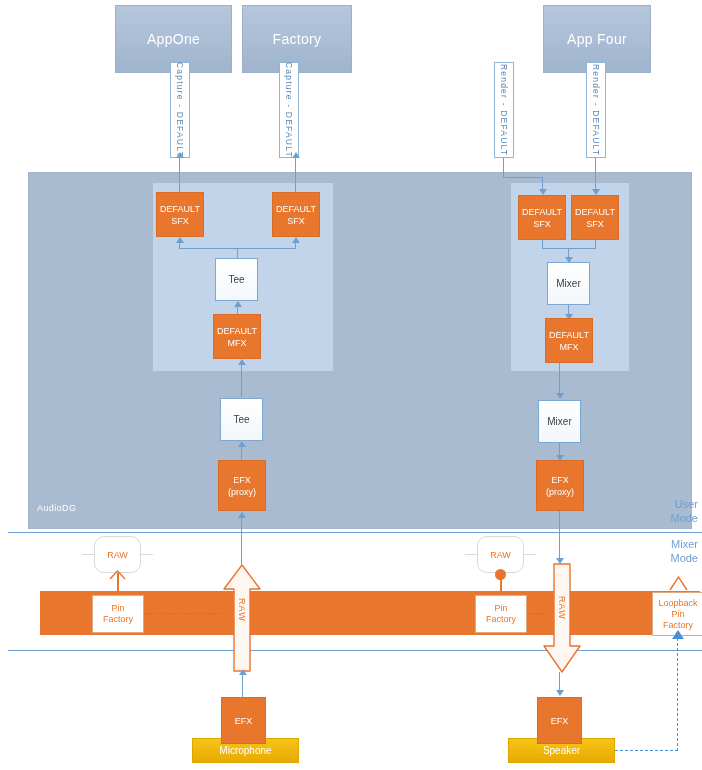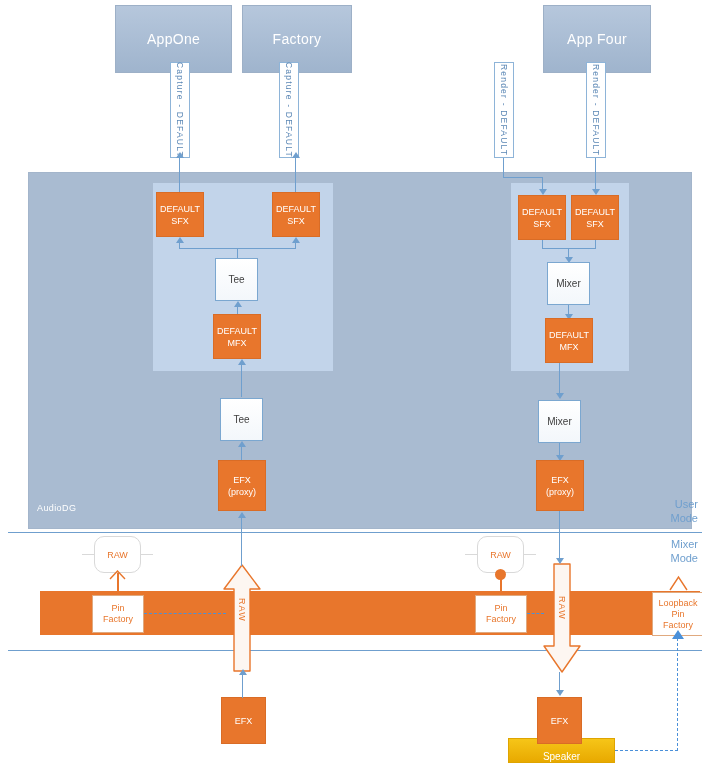--- a/index.html
+++ b/index.html
@@ -286,27 +286,30 @@
     </svg>
   </div>
   <div class="bavlabel" style="left:549px;top:596px;">RAW</div>
 
   <div class="abs ln lnv" style="left:233px;top:518px;height:48px;"></div>
   <div class="abs arrow arr-up" style="left:230px;top:512px;"></div>
 
   <div class="abs ln lnv" style="left:551px;top:511px;height:52px;"></div>
   <div class="abs arrow arr-dn" style="left:548px;top:558px;"></div>
 
+  <div class="abs ynode" style="left:184px;top:738px;width:107px;height:25px;">
+    <span>Microphone</span>
+  </div>
   <div class="abs onode" style="left:213px;top:697px;width:45px;height:47px;">
     <span>EFX</span>
   </div>
   <div class="abs ln lnv" style="left:234px;top:674px;height:24px;"></div>
   <div class="abs arrow arr-up" style="left:231px;top:669px;"></div>
 
-  <div class="abs ynode" style="left:500px;top:738px;width:107px;height:25px;align-items:flex-end;">
+  <div class="abs ynode" style="left:500px;top:738px;width:107px;height:25px;">
     <span>Speaker</span>
   </div>
   <div class="abs onode" style="left:529px;top:697px;width:45px;height:47px;">
     <span>EFX</span>
   </div>
   <div class="abs ln lnv" style="left:551px;top:672px;height:20px;"></div>
   <div class="abs arrow arr-dn" style="left:548px;top:690px;"></div>
 
   <div class="abs dashed" style="left:607px;top:750px;width:63px;"></div>
   <div class="abs dashedv" style="left:669px;top:638px;height:113px;"></div>

